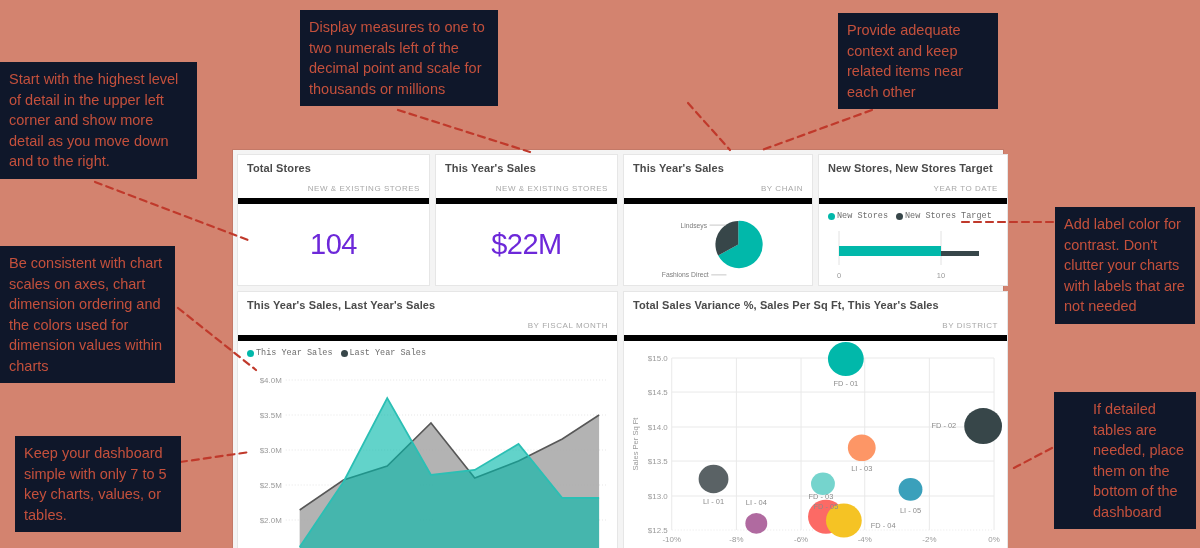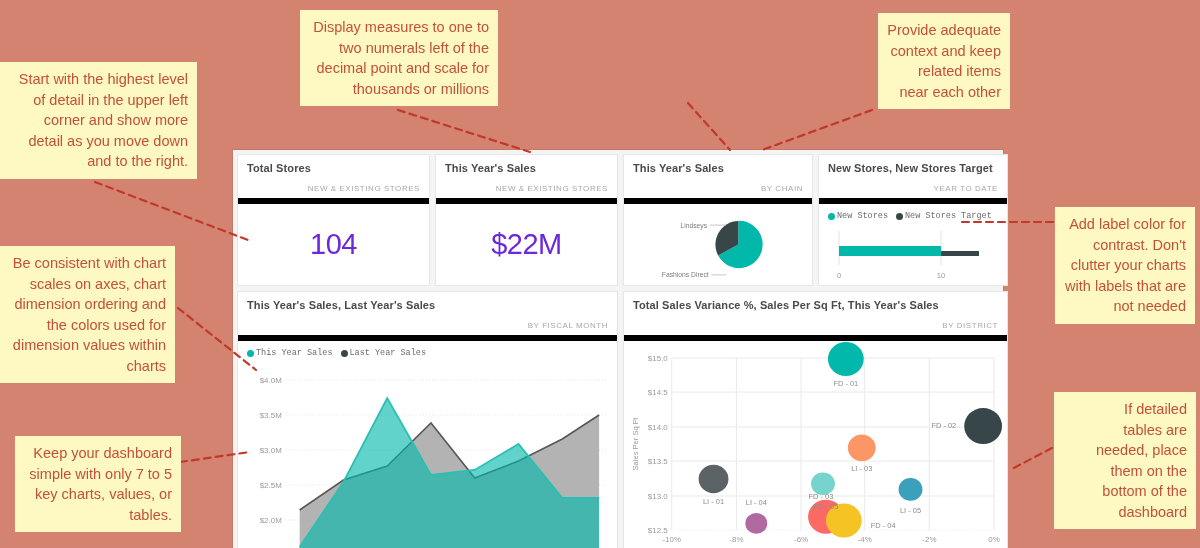--- a/index.html
+++ b/index.html
@@ -7,23 +7,23 @@
     width: 1200px; height: 548px;
     overflow: hidden;
     background: #d3836f;
     font-family: "Liberation Sans", sans-serif;
   }
   #stage { position: relative; width: 1200px; height: 548px; }
 
   
   .note {
     position: absolute;
-    background: #fef9c3;
+    background: #0f172a;
     color: #c4503c;
-    text-align: right;
+    text-align: left;
     font-size: 14.5px;
     line-height: 1.42;
     padding: 7px 9px;
     z-index: 30;
   }
 
   
   .connectors { position: absolute; inset: 0; z-index: 20; pointer-events: none; }
 
   
@@ -97,21 +97,21 @@
       <line x1="180" y1="462" x2="250" y2="452"></line>
       <line x1="1052" y1="448" x2="1010" y2="470"></line>
     </g>
   </svg>
 
   <div class="note" style="left:0px; top:62px; width:197px;">Start with the highest level of detail in the upper left corner and show more detail as you move down and to the right.</div>
 
   <div class="note" style="left:300px; top:10px; width:198px;">Display measures to one to two numerals left of the decimal point and scale for thousands or millions</div>
 
 
-  <div class="note" style="left:878px; top:13px; width:132px;">Provide adequate context and keep related items near each other</div>
+  <div class="note" style="left:838px; top:13px; width:160px;">Provide adequate context and keep related items near each other</div>
 
   <div class="note" style="left:1055px; top:207px; width:140px;">Add label color for contrast. Don't clutter your charts with labels that are not needed</div>
 
   <div class="note" style="left:0px; top:246px; width:175px;">Be consistent with chart scales on axes, chart dimension ordering and the colors used for dimension values within charts</div>
 
   <div class="note" style="left:15px; top:436px; width:166px;">Keep your dashboard simple with only 7 to 5 key charts, values, or tables.</div>
 
   <div class="note" style="left:1054px; top:392px; width:142px;padding-left:39px;">If detailed tables are needed, place them on the bottom of the dashboard</div>
 
   <div id="dashboard">

